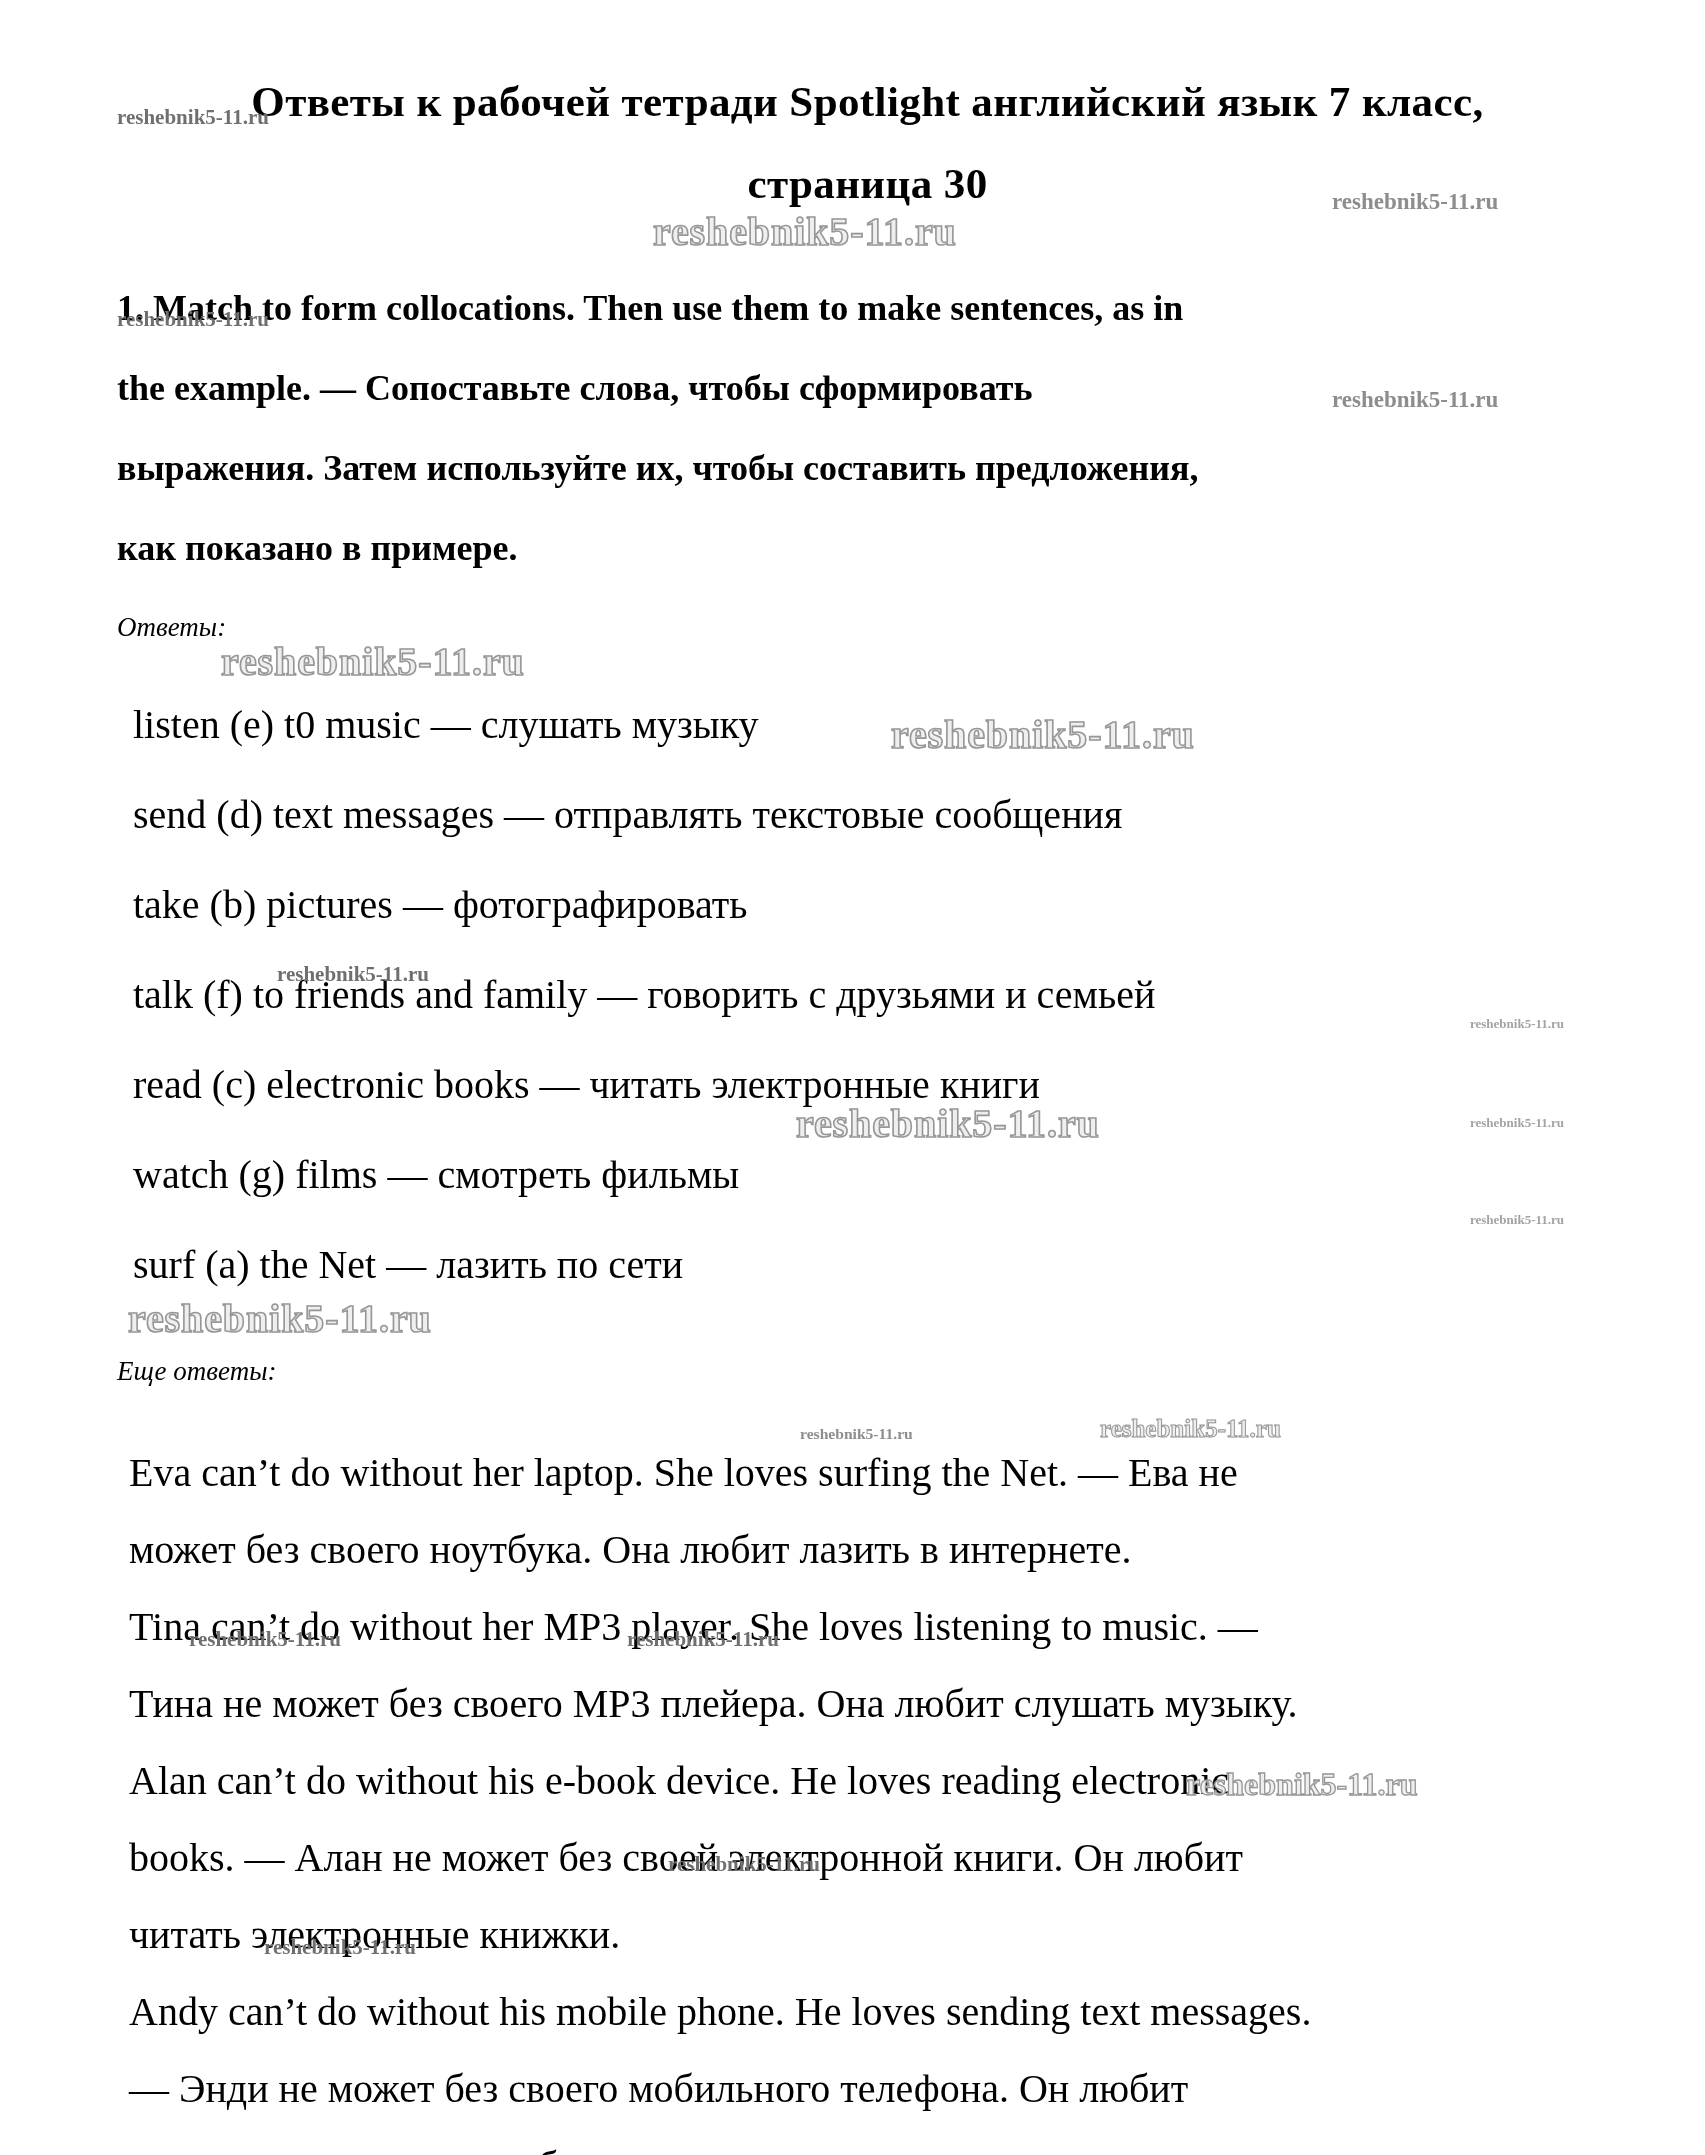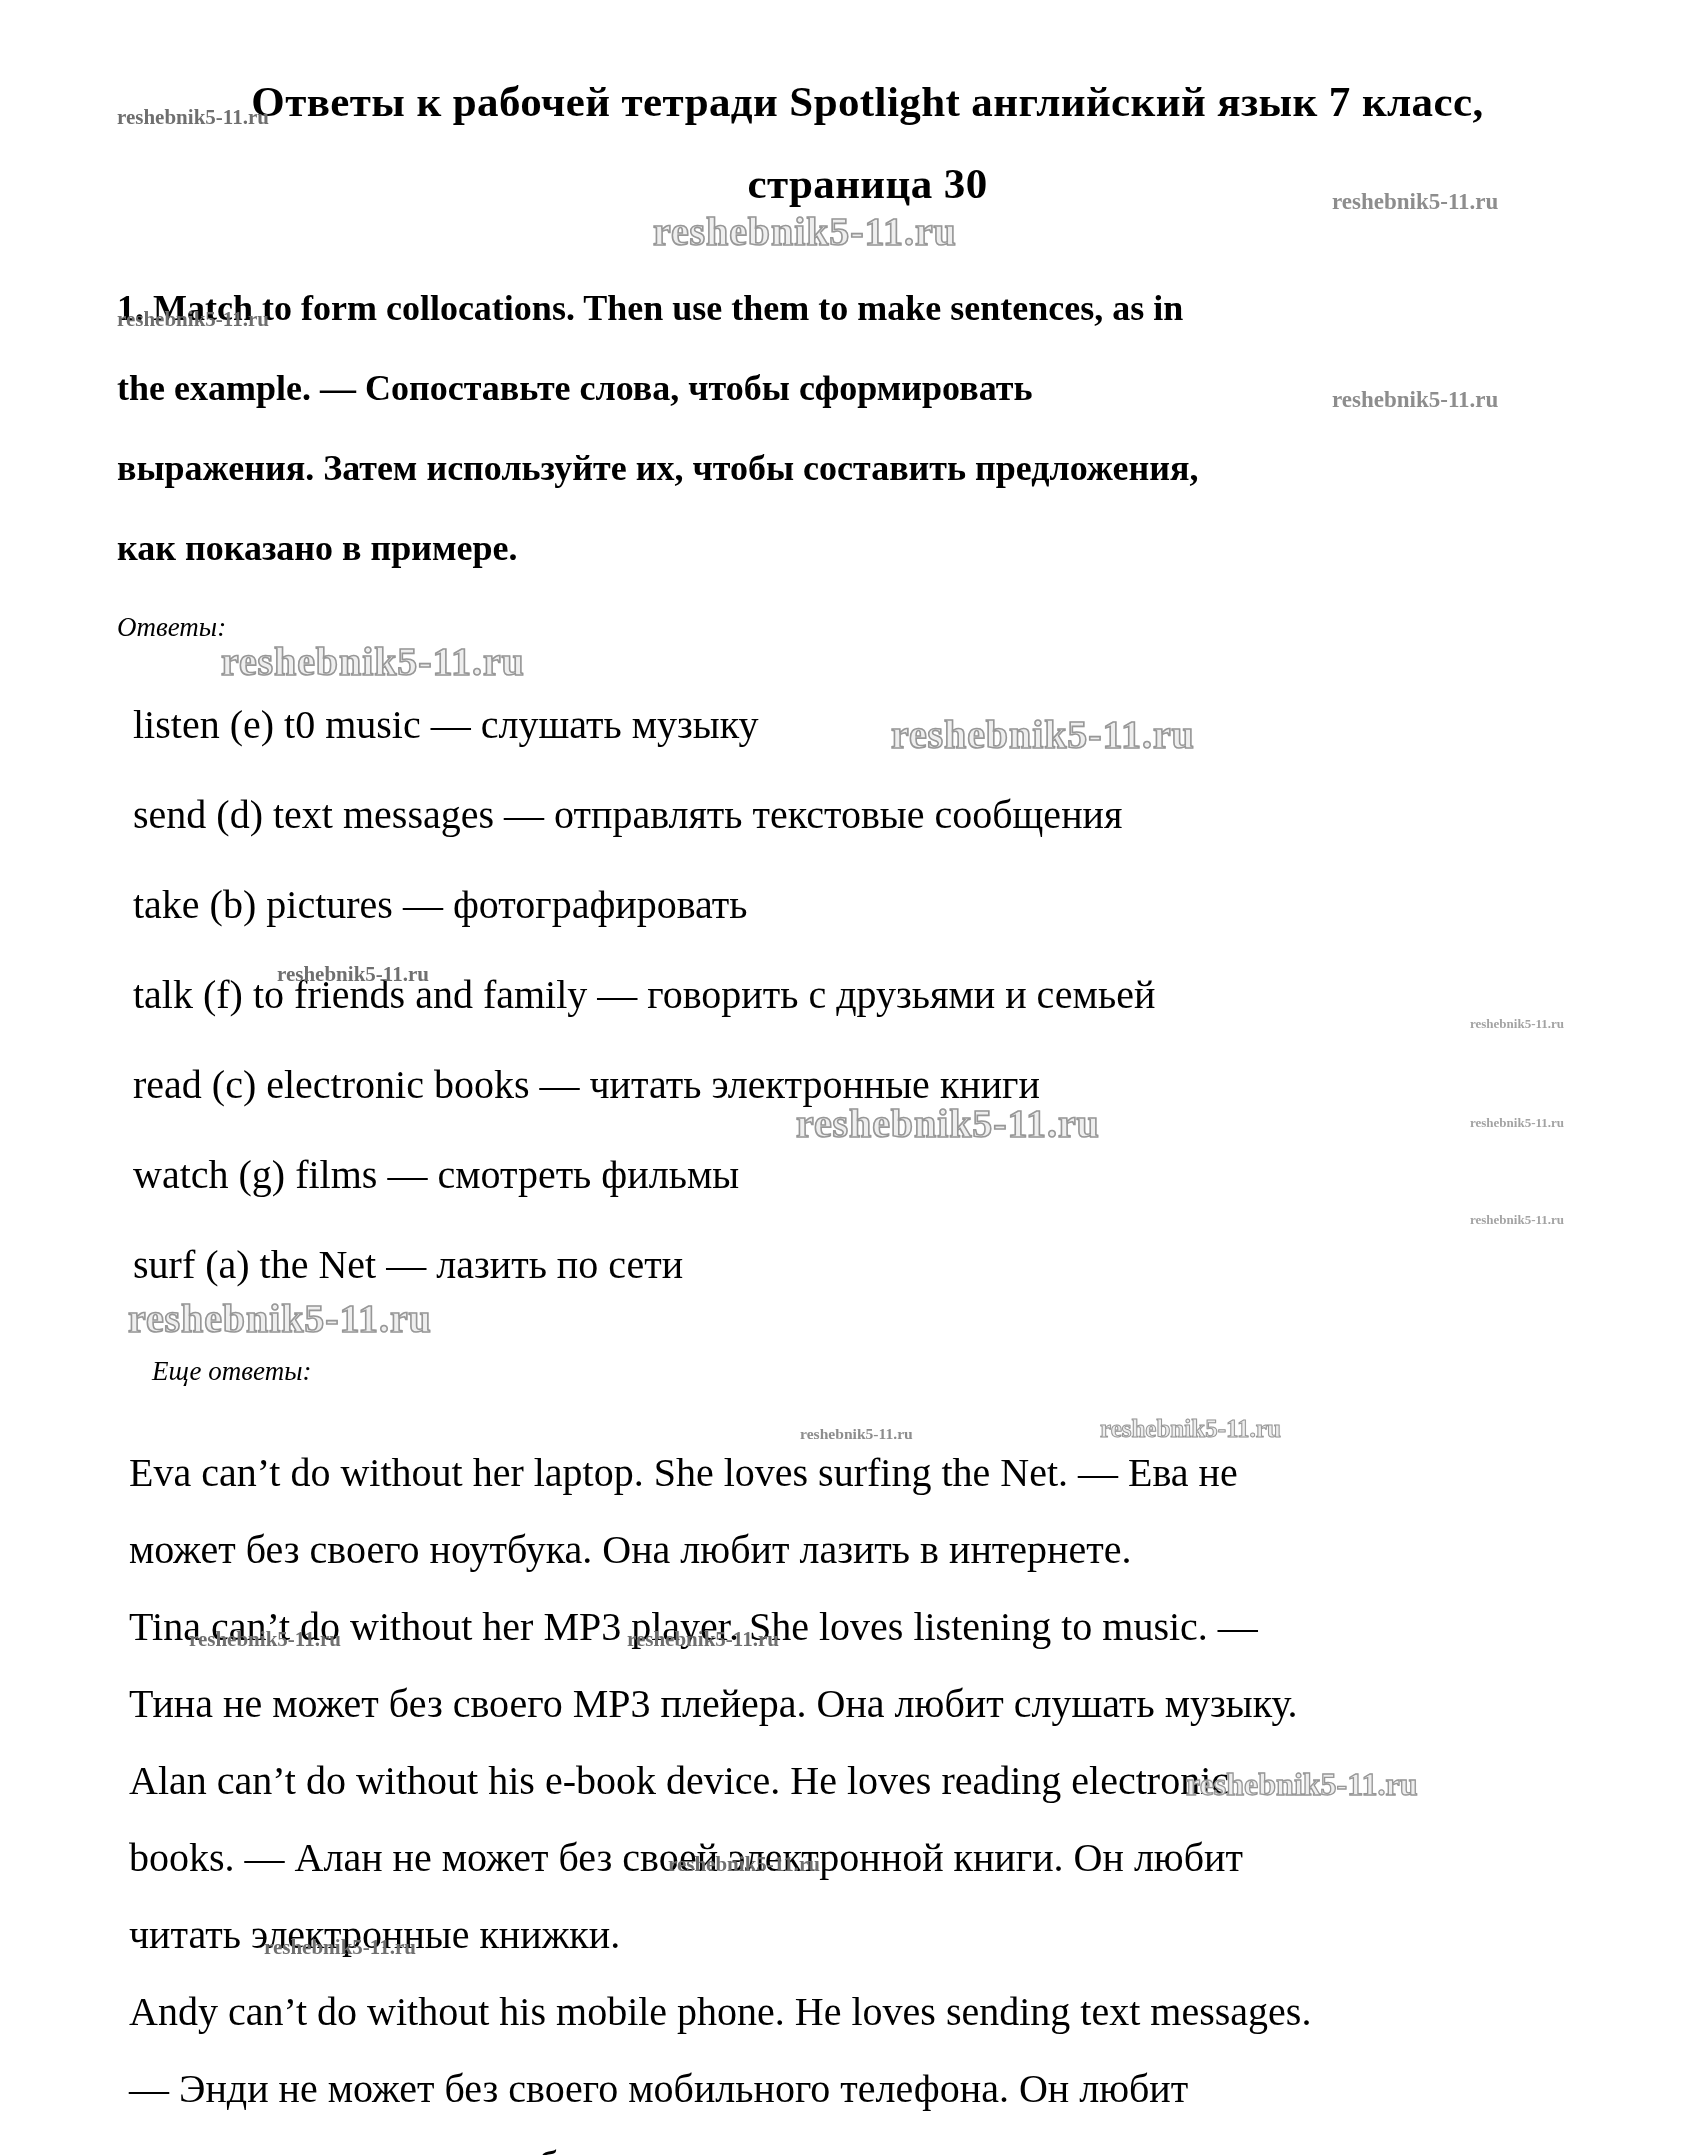--- a/index.html
+++ b/index.html
@@ -26,21 +26,21 @@
   .task {
     margin: 0;
     font-size: 36px; font-weight: bold;
     line-height: 80px;
   }
   .section-label {
     margin: 24px 0 45px 0;
     font-size: 27px;
     font-style: italic;
   }
-  .section-label.more { margin-top: 54px; margin-bottom: 47px; margin-left: 35px; }
+  .section-label.more { margin-top: 54px; margin-bottom: 47px; }
   .answer-line {
     margin: 16px;
     font-size: 40px;
     line-height: 74px;
   }
   .sentences {
     margin: 12px;
     font-size: 40px;
     line-height: 77px;
   }

